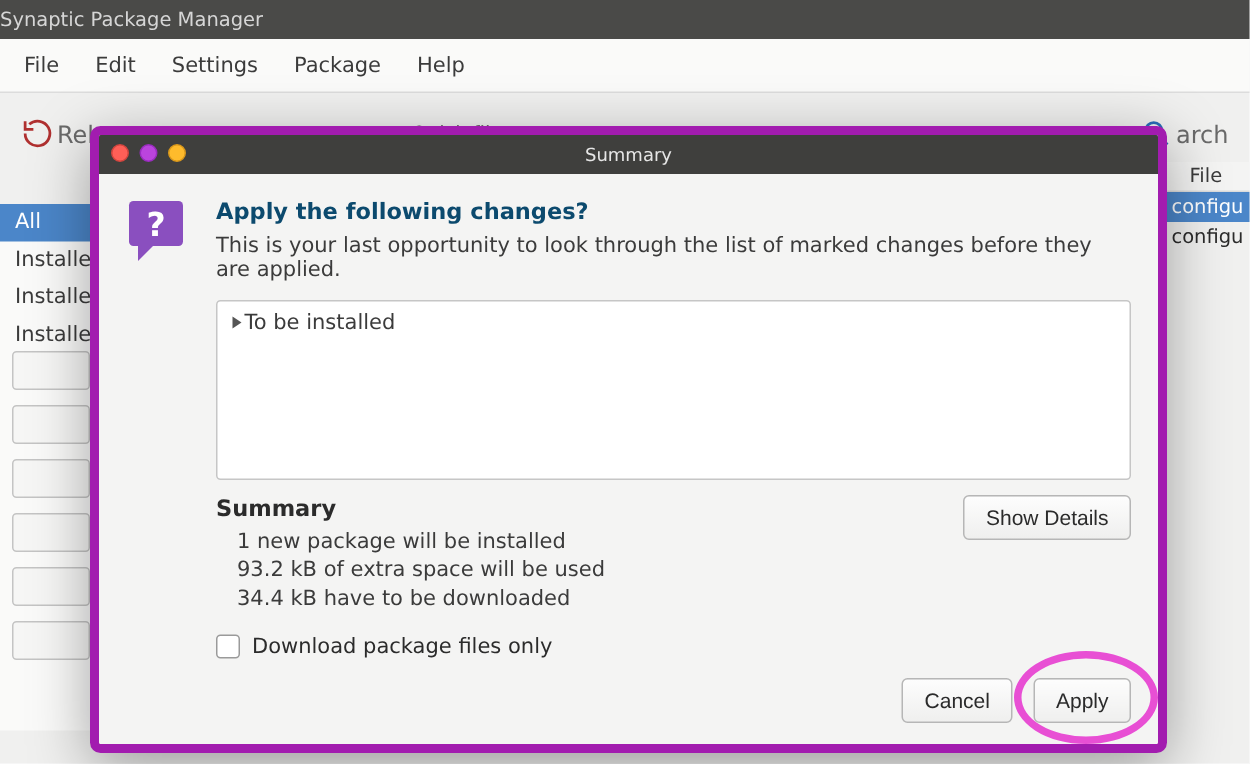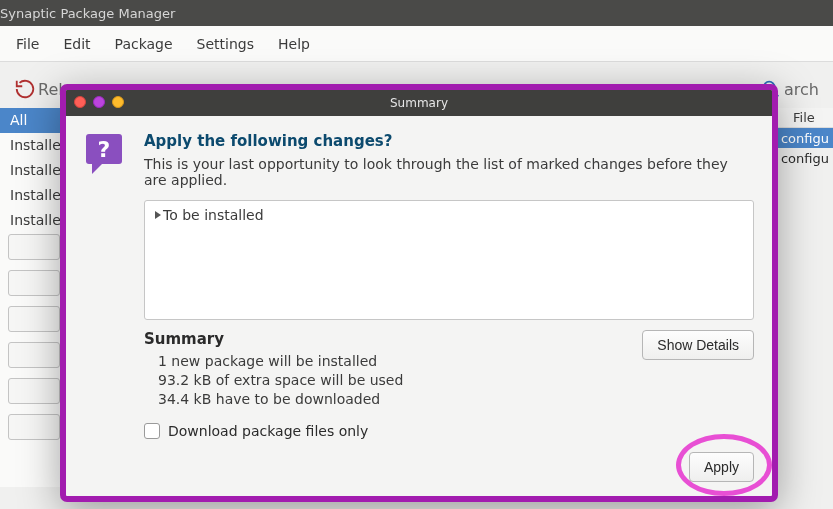--- a/index.html
+++ b/index.html
@@ -15,21 +15,21 @@
   .bg-menubar { height: 36px; background: #fafaf9; border-bottom: 1px solid #dcdcdc;
     display: flex; align-items: center; padding: 0 6px; gap: 4px; }
   .bg-menubar span { padding: 4px 10px; color: #3b3b3b; font-size: 14px; }
   .bg-toolbar { height: 54px; display: flex; align-items: center; padding: 0 14px; gap: 56px; }
   .bg-tool { display: flex; flex-direction: row; align-items: center; font-size: 16px; color: #6a6a6a; gap: 2px; }
   .bg-tool svg { width: 22px; height: 22px; }
   .bg-quick { display: flex; flex-direction: column; gap: 2px; color: #4a4a4a; font-size: 13px; }
   .bg-search { margin-left: auto; }
 
   .bg-body { position: absolute; top: 108px; bottom: 22px; left: 0; right: 0; display: flex; }
-  .bg-sidebar { width: 64px; background: #fafaf9; border-right: 1px solid #dcdcdc; }
+  .bg-sidebar { width: 64px; background: #fafaf9; border-right: 1px solid #dcdcdc; margin-top: 28px; }
   .bg-filters { display: flex; flex-direction: column; }
   .bg-filters div { padding: 4px 10px; font-size: 14px; color: #3b3b3b; border-bottom: 1px solid transparent; }
   .bg-filters .selected { background: #4b86c9; color: #fff; }
   .bg-filter-buttons { position: absolute; left: 8px; top: 126px; width: 52px; display:flex; flex-direction:column; gap:10px;}
   .bg-filter-buttons div { height:26px; border:1px solid #c4c4c4; background:#f6f6f5; border-radius:3px;}
   .bg-main { flex:1; position:relative; }
   .bg-headers { position:absolute; top:0; left:0; right:0; height:20px;
     background:#f4f4f3; border-bottom:1px solid #dcdcdc; display:flex; }
   .bg-headers .descr { margin-left:auto; width:44px; padding:2px 4px; font-size:13px; color:#3b3b3b; }
   .bg-rows { position:absolute; top:20px; left:0; right:0; }
@@ -82,22 +82,22 @@
 </head>
 <body>
 
 <div class="bg-window">
   <div class="bg-titlebar">
     <span>Synaptic Package Manager</span>
   </div>
   <div class="bg-menubar">
     <span>File</span>
     <span>Edit</span>
+    <span>Settings</span>
     <span>Package</span>
-    <span>Settings</span>
     <span>Help</span>
   </div>
   <div class="bg-toolbar">
     <div class="bg-tool">
       <svg viewBox="0 0 24 24" fill="none" stroke="#b03030" stroke-width="2">
           <path d="M3 12a9 9 0 1 0 3-6.7"></path>
           <path d="M3 3v6h6"></path>
         </svg>
       <span>Reloa</span>
     </div>
@@ -192,19 +192,20 @@
       </div>
       <button class="btn show-details">Show Details</button>
     </div>
 
     <label class="dl-only">
       <span class="checkbox"></span>
       <span>Download package files only</span>
     </label>
 
     <div class="dlg-buttons">
+      <button class="btn">Cancel</button>
       <div class="btn-apply">
         <button class="btn">Apply</button>
         <div class="highlight"></div>
       </div>
     </div>
   </div>
 </div>
 
 </body></html>

